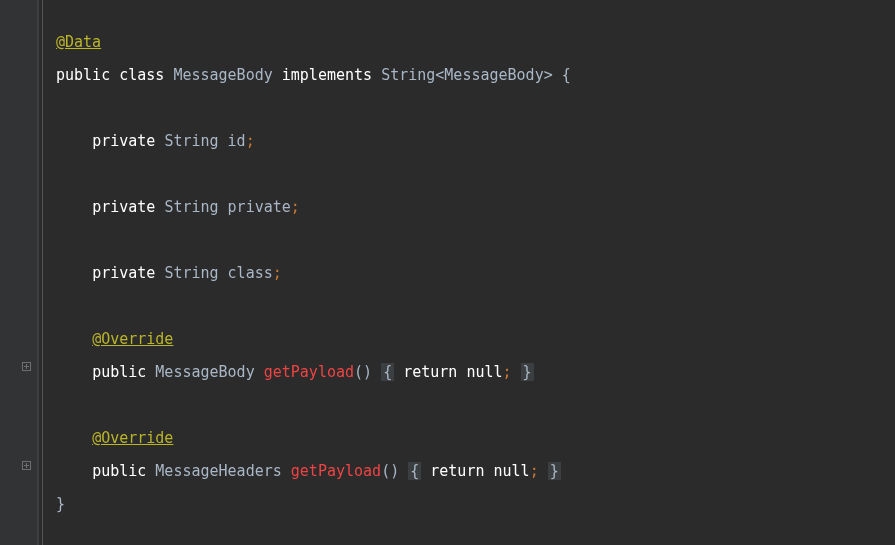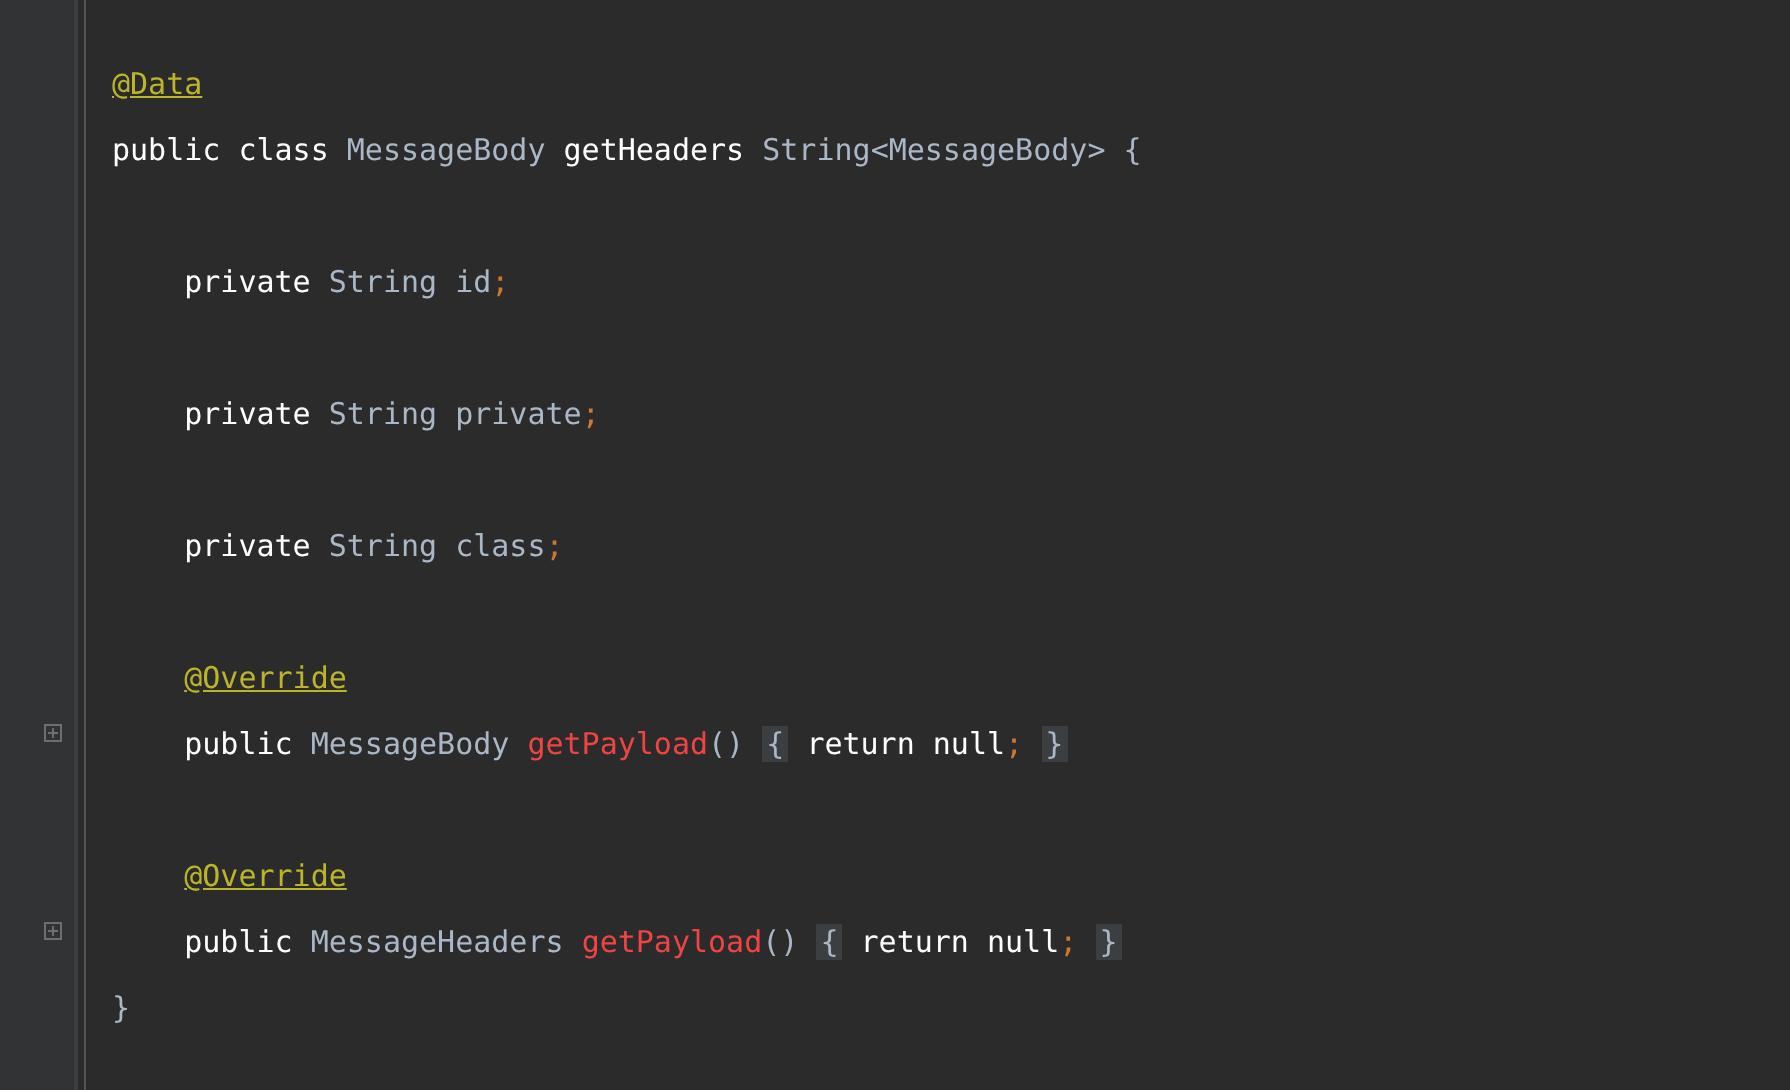--- a/index.html
+++ b/index.html
@@ -65,21 +65,21 @@
 
 <div class="editor">
   <div class="gutter">
     <div class="fold-icon" style="top:362px"></div>
     <div class="fold-icon" style="top:461px"></div>
   </div>
   <div class="code-area">
     <div class="vline1"></div>
     <div class="vline2"></div>
 <pre class="code"><span class="tk-annotation">@Data</span>
-<span class="tk-keyword">public</span> <span class="tk-keyword">class</span> <span class="tk-class">MessageBody</span> <span class="tk-keyword">getHeaders</span> <span class="tk-class">String</span><span class="tk-punc">&lt;</span><span class="tk-generic">MessageBody</span><span class="tk-punc">&gt;</span> <span class="tk-punc">{</span>
+<span class="tk-keyword">public</span> <span class="tk-keyword">class</span> <span class="tk-class">MessageBody</span> <span class="tk-keyword">implements</span> <span class="tk-class">String</span><span class="tk-punc">&lt;</span><span class="tk-generic">MessageBody</span><span class="tk-punc">&gt;</span> <span class="tk-punc">{</span>
 
     <span class="tk-keyword">private</span> <span class="tk-class">String</span> <span class="tk-class">id</span><span class="tk-semi">;</span>
 
     <span class="tk-keyword">private</span> <span class="tk-class">String</span> <span class="tk-class">private</span><span class="tk-semi">;</span>
 
     <span class="tk-keyword">private</span> <span class="tk-class">String</span> <span class="tk-class">class</span><span class="tk-semi">;</span>
 
     <span class="tk-annotation">@Override</span>
     <span class="tk-keyword">public</span> <span class="tk-class">MessageBody</span> <span class="tk-method">getPayload</span><span class="tk-punc">()</span> <span class="tk-folded-bg">{</span> <span class="tk-keyword">return</span> <span class="tk-keyword">null</span><span class="tk-semi">;</span> <span class="tk-folded-bg">}</span>
 

